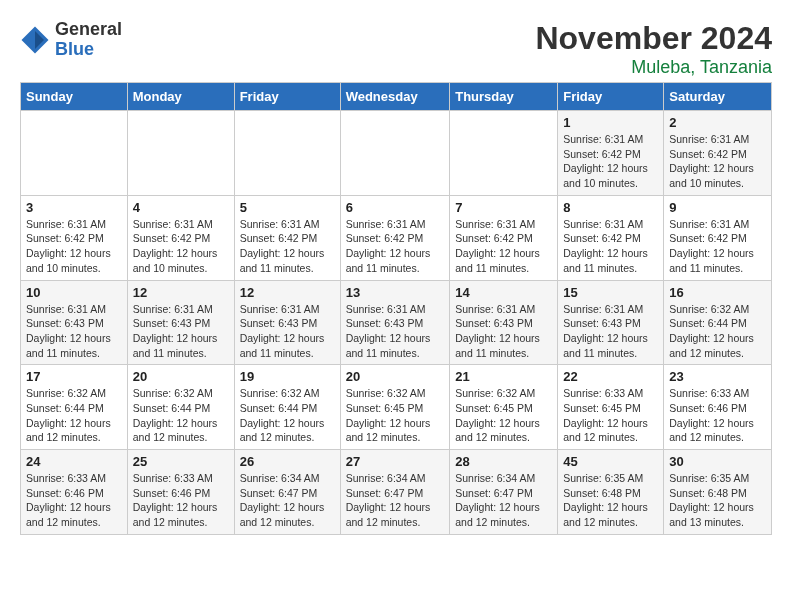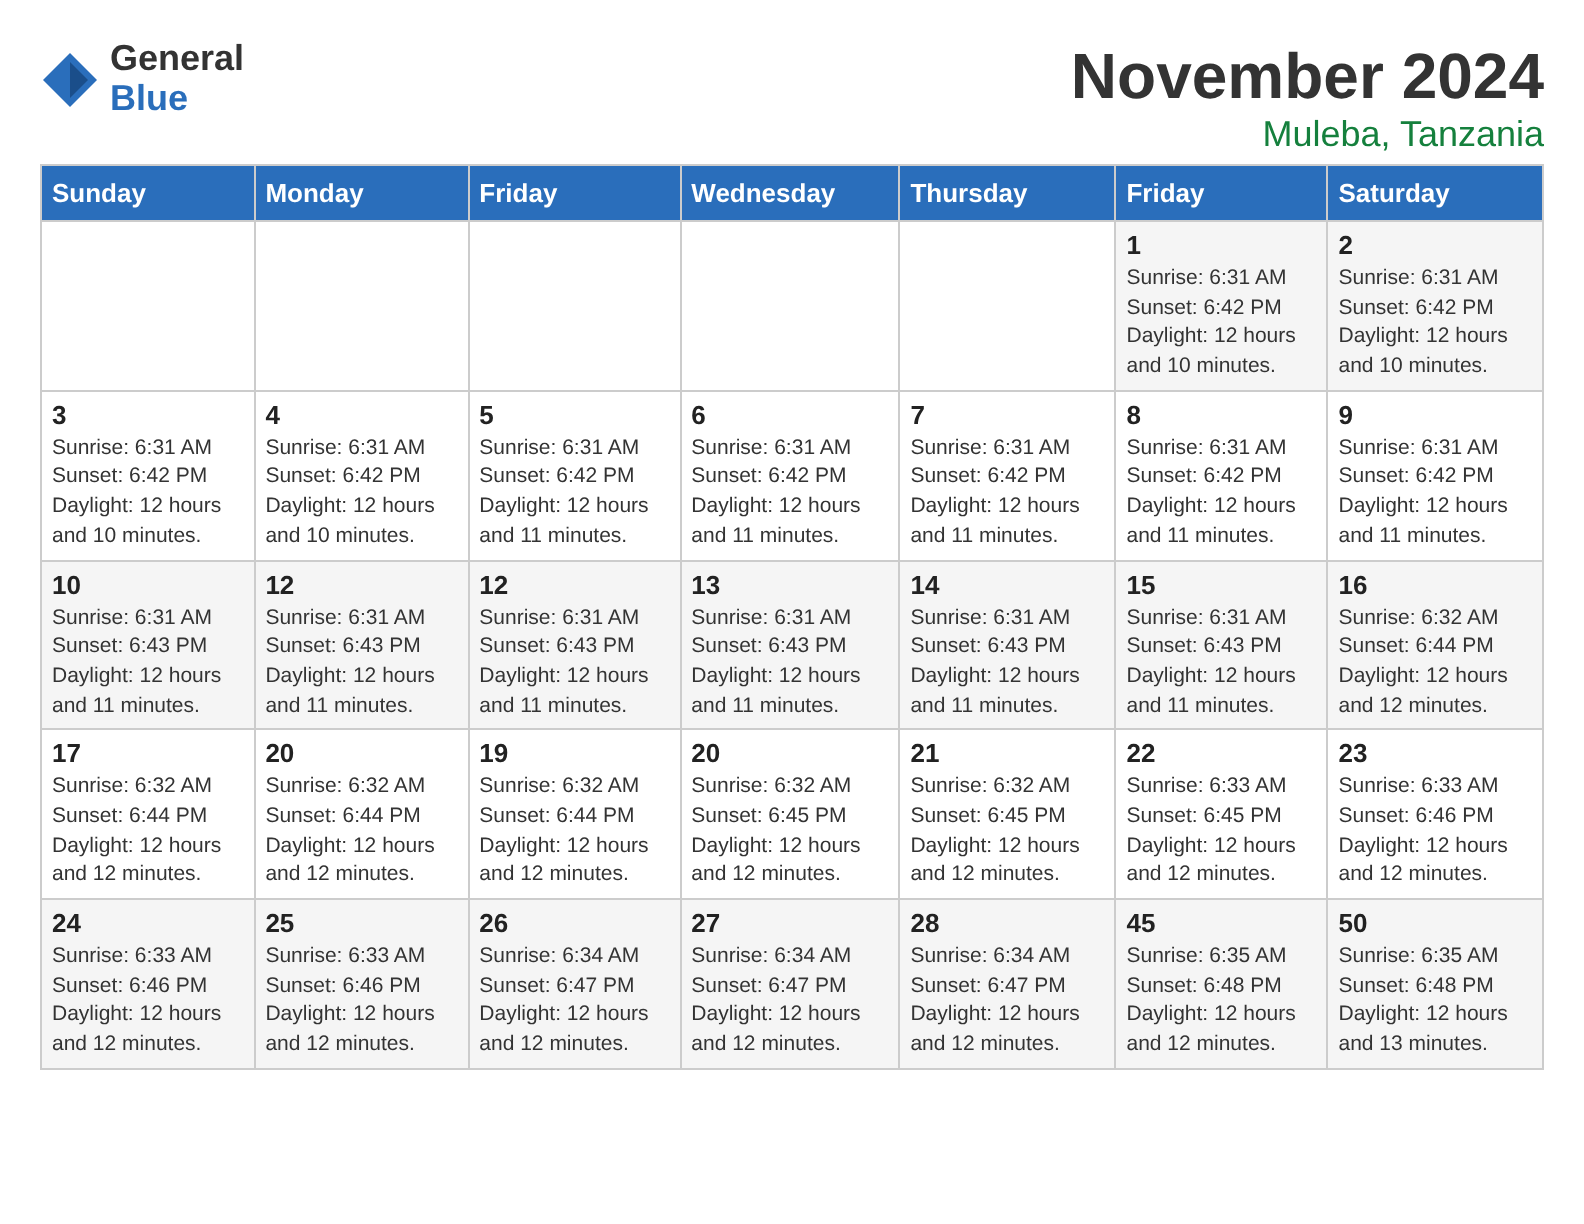--- a/index.html
+++ b/index.html
@@ -341,21 +341,21 @@
 and 12 minutes.</div>
         </td>
         <td>
           <span class="day-num">45</span>
           <div class="day-info" style="white-space: pre-line;">Sunrise: 6:35 AM
 Sunset: 6:48 PM
 Daylight: 12 hours
 and 12 minutes.</div>
         </td>
         <td>
-          <span class="day-num">50</span>
+          <span class="day-num">30</span>
           <div class="day-info" style="white-space: pre-line;">Sunrise: 6:35 AM
 Sunset: 6:48 PM
 Daylight: 12 hours
 and 13 minutes.</div>
         </td>
       </tr>
     </tbody>
 </table>
 
 </body></html>

